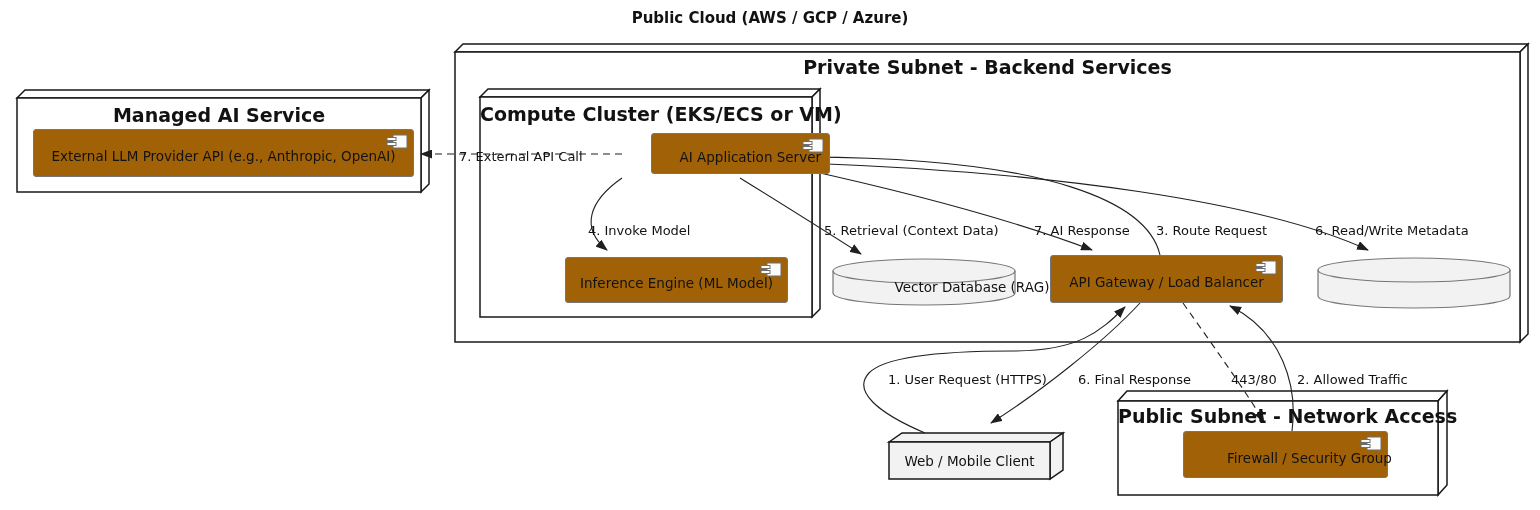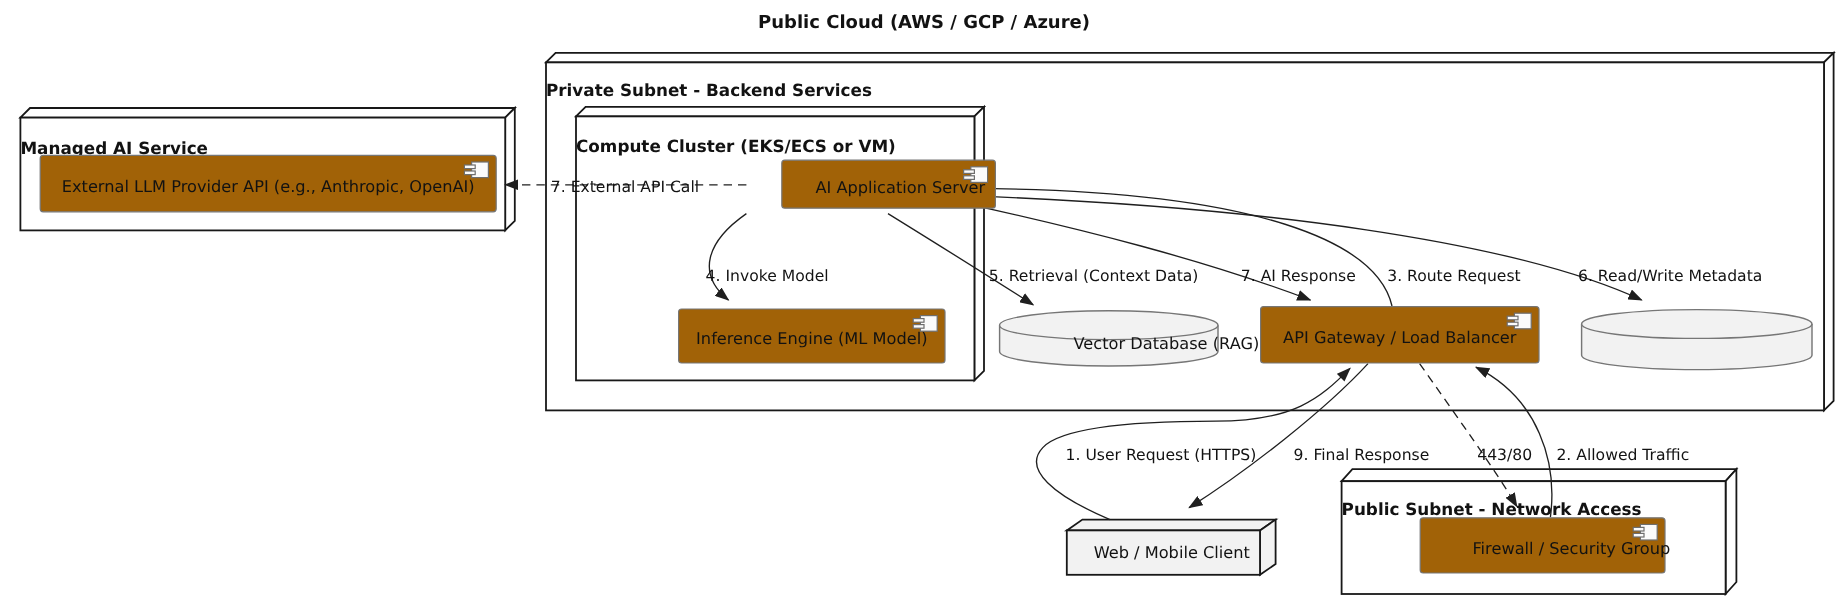--- a/index.html
+++ b/index.html
@@ -4,21 +4,21 @@
 <style>
   html,body{margin:0;padding:0;background:#ffffff;}
   .canvas{
     position:relative;width:1540px;height:510px;background:#ffffff;
     font-family:"DejaVu Sans","Liberation Sans",sans-serif;color:#121212;
     overflow:hidden;
   }
   .layer{position:absolute;left:0;top:0;}
   .abs{position:absolute;}
   .diagram-title{font-weight:bold;font-size:15px;text-align:center;white-space:nowrap;}
-  .node-title{font-weight:bold;font-size:14px;text-align:left;white-space:nowrap;margin-top:12px;}
+  .node-title{font-weight:bold;font-size:19px;text-align:center;white-space:nowrap;}
   .comp{
     position:absolute;background:#a16207;border:1px solid #767676;border-radius:3px;
     display:flex;align-items:center;justify-content:center;
     font-size:13.5px;box-sizing:border-box;
   }
   .comp .lbl{padding:6px 8px 0 8px;text-align:center;white-space:nowrap;}
   .comp-icon{position:absolute;top:4px;right:5px;}
   .edge-label{position:absolute;font-size:13px;white-space:nowrap;margin-top:12px;}
   .shape-label{position:absolute;font-size:13.5px;display:flex;align-items:center;justify-content:center;white-space:nowrap;}
 </style>
@@ -139,26 +139,26 @@
       <rect x="7" y="1" width="14" height="13" fill="#fbfbfb" stroke="#6e6e6e"></rect>
       <rect x="1" y="3.5" width="9" height="3" fill="#fbfbfb" stroke="#6e6e6e"></rect>
       <rect x="1" y="8.5" width="9" height="3" fill="#fbfbfb" stroke="#6e6e6e"></rect>
     </svg>
     <span class="lbl">Firewall / Security Group</span>
   </div>
 
   <div class="shape-label" style="left:833px;top:276px;width:182px;height:22px;padding-left:48px;">Vector Database (RAG)</div>
 
 
-  <div class="shape-label" style="left:889px;top:442px;width:175px;height:37px;">Web / Mobile Client</div>
+  <div class="shape-label" style="left:889px;top:442px;width:161px;height:37px;">Web / Mobile Client</div>
 
   <div class="edge-label" style="left:888px;top:360px;">1. User Request (HTTPS)</div>
   <div class="edge-label" style="left:1297px;top:360px;">2. Allowed Traffic</div>
   <div class="edge-label" style="left:1156px;top:211px;">3. Route Request</div>
   <div class="edge-label" style="left:588px;top:211px;">4. Invoke Model</div>
   <div class="edge-label" style="left:824px;top:211px;">5. Retrieval (Context Data)</div>
   <div class="edge-label" style="left:1315px;top:211px;">6. Read/Write Metadata</div>
   <div class="edge-label" style="left:459px;top:137px;">7. External API Call</div>
   <div class="edge-label" style="left:1034px;top:211px;">7. AI Response</div>
-  <div class="edge-label" style="left:1078px;top:360px;">9. Final Response</div>
+  <div class="edge-label" style="left:1078px;top:360px;">6. Final Response</div>
   <div class="edge-label" style="left:1231px;top:360px;">443/80</div>
 
 </div>
 
 </body></html>

